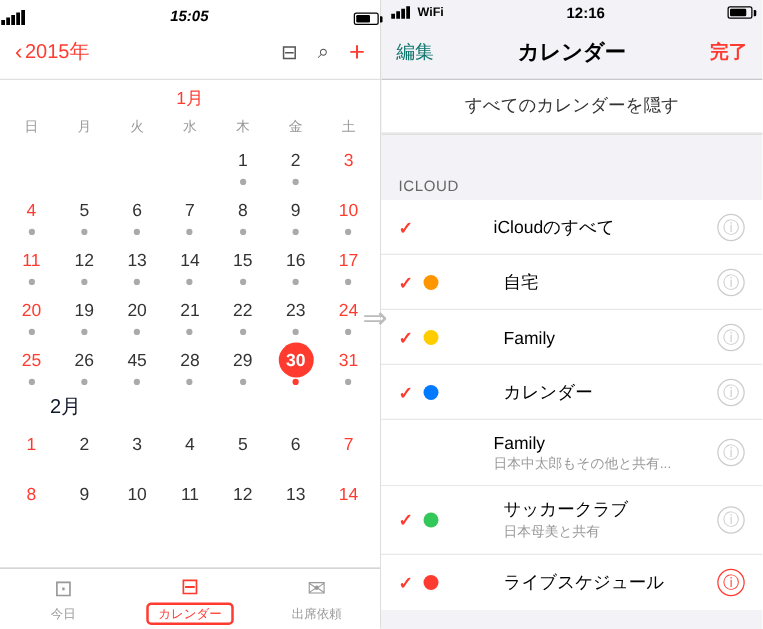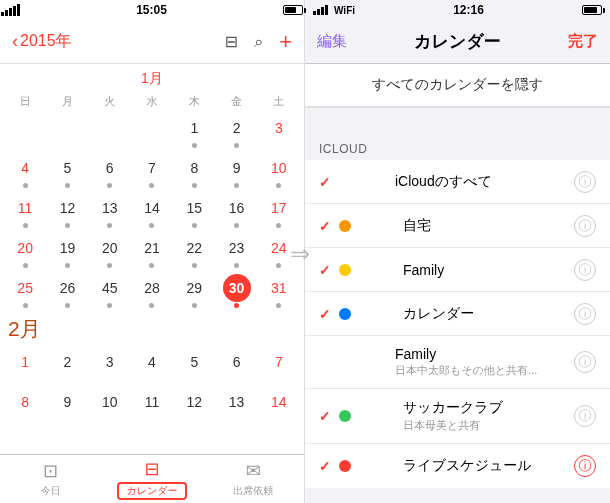--- a/index.html
+++ b/index.html
@@ -19,26 +19,27 @@
       display: flex;
       flex-direction: column;
       background: #fff;
       border-right: 1px solid #ddd;
       position: relative;
     }
 
     .status-bar {
       height: 20px;
       display: flex;
-      align-items: center;
+      align-items: flex-end;
       justify-content: space-between;
       padding: 0 1px;
       font-size: 11px;
       font-weight: 600;
       background: #fff;
+      font-style: italic;
     }
     .status-bar-left { display: flex; align-items: center; gap: 3px; }
     .status-bar-center { font-size: 12px; font-weight: 600; }
     .status-bar-right { display: flex; align-items: center; gap: 3px; }
 
     .calendar-nav {
       height: 44px;
       display: flex;
       align-items: center;
       justify-content: space-between;
@@ -109,24 +110,25 @@
       height: 5px;
       border-radius: 50%;
       background: #aaa;
       margin: 1px auto 0;
     }
     .day-dot.red { background: #ff3b30; }
     .day-dot.hidden { visibility: hidden; }
 
     .month2-header {
       text-align: left;
-      color: #c2410c;
-      font-size: 21px;
+      color: #0f172a;
+      font-size: 16px;
       font-weight: 400;
       padding: 4px 8px 2px;
+      margin-left: 32px;
     }
 
     
     .tab-bar {
       height: 49px;
       border-top: 1px solid #c8c8c8;
       display: flex;
       align-items: stretch;
     }
     .tab-item {
@@ -172,21 +174,21 @@
 
     .right-nav {
       height: 44px;
       display: flex;
       align-items: center;
       justify-content: space-between;
       padding: 0 12px;
       background: #f2f2f7;
       border-bottom: 1px solid #c8c8c8;
     }
-    .right-nav-edit { color: #8b5cf6; font-size: 15px; }
+    .right-nav-edit { color: #0f766e; font-size: 15px; }
     .right-nav-title { font-size: 17px; font-weight: 600; color: #000; }
     .right-nav-done { color: #ff3b30; font-size: 15px; font-weight: 600; }
 
     .hide-all-row {
       background: #fff;
       padding: 12px 14px;
       font-size: 14px;
       color: #333;
       border-bottom: 1px solid #e0e0e0;
       text-align: center;

